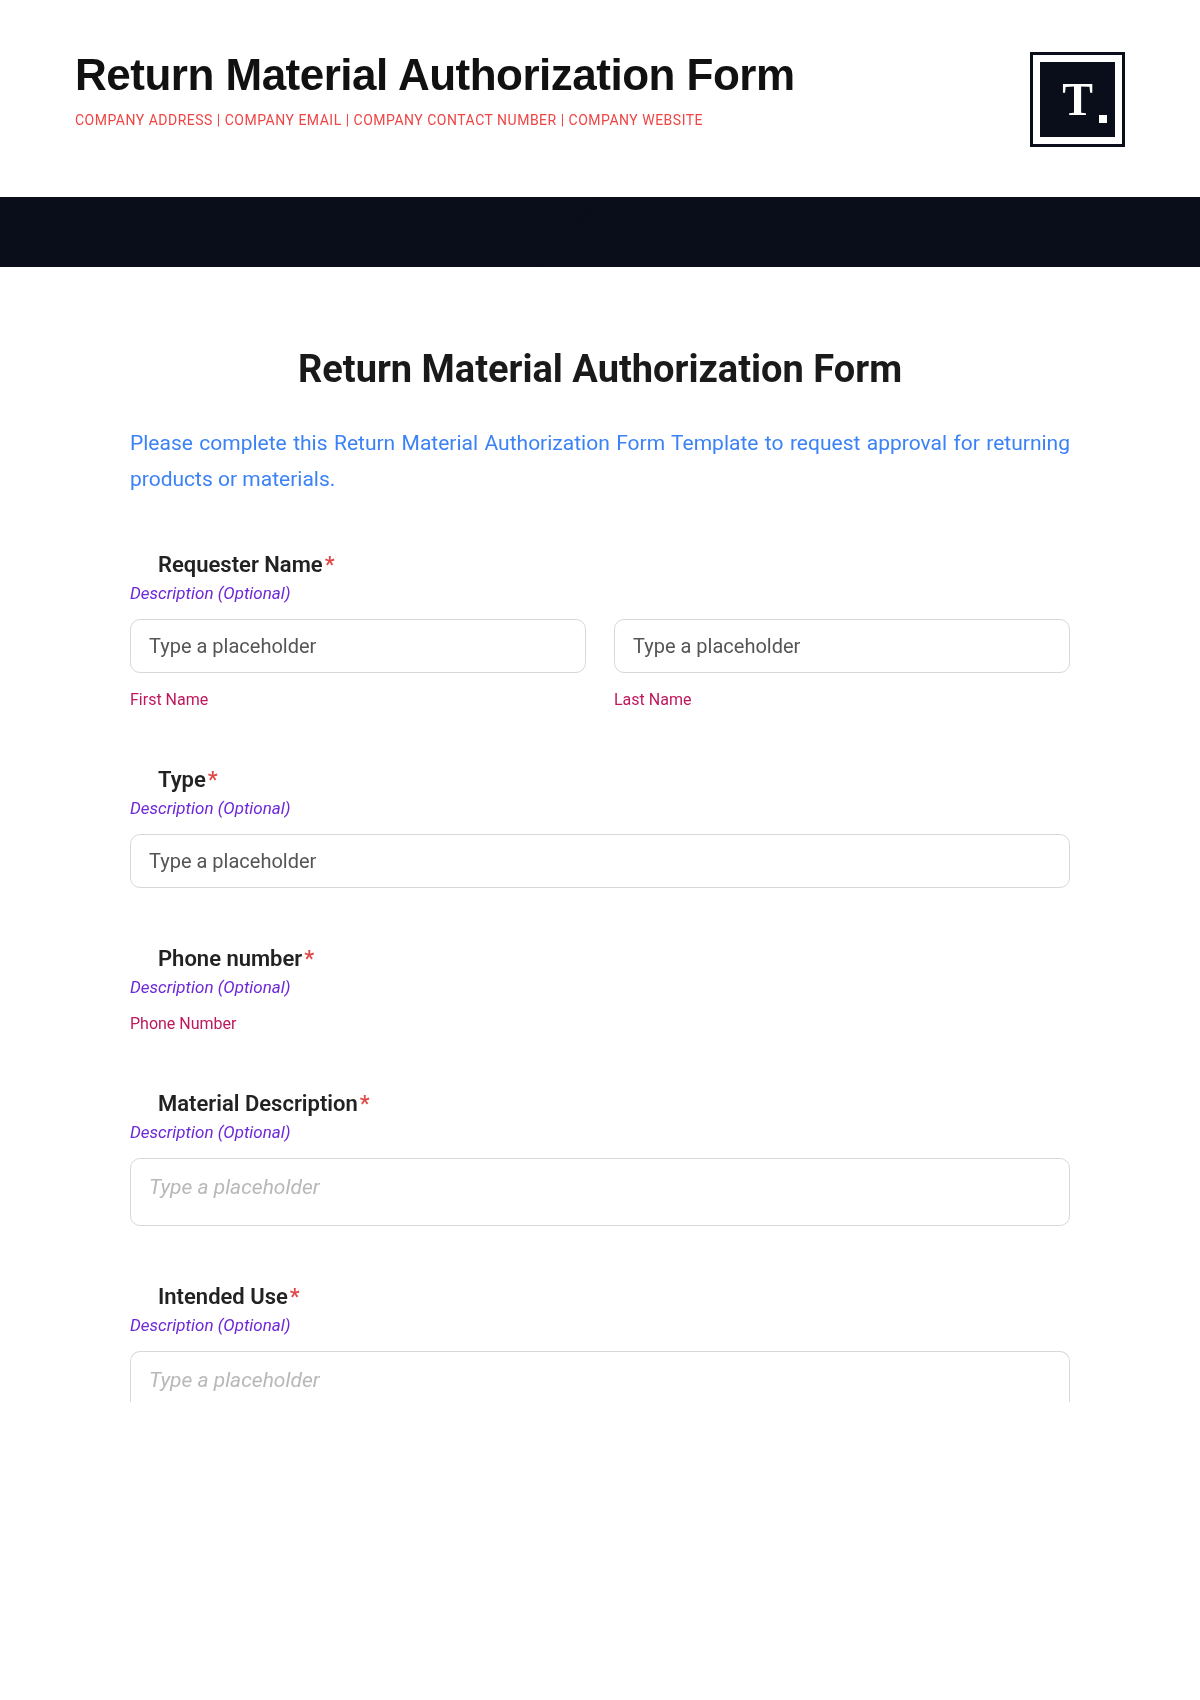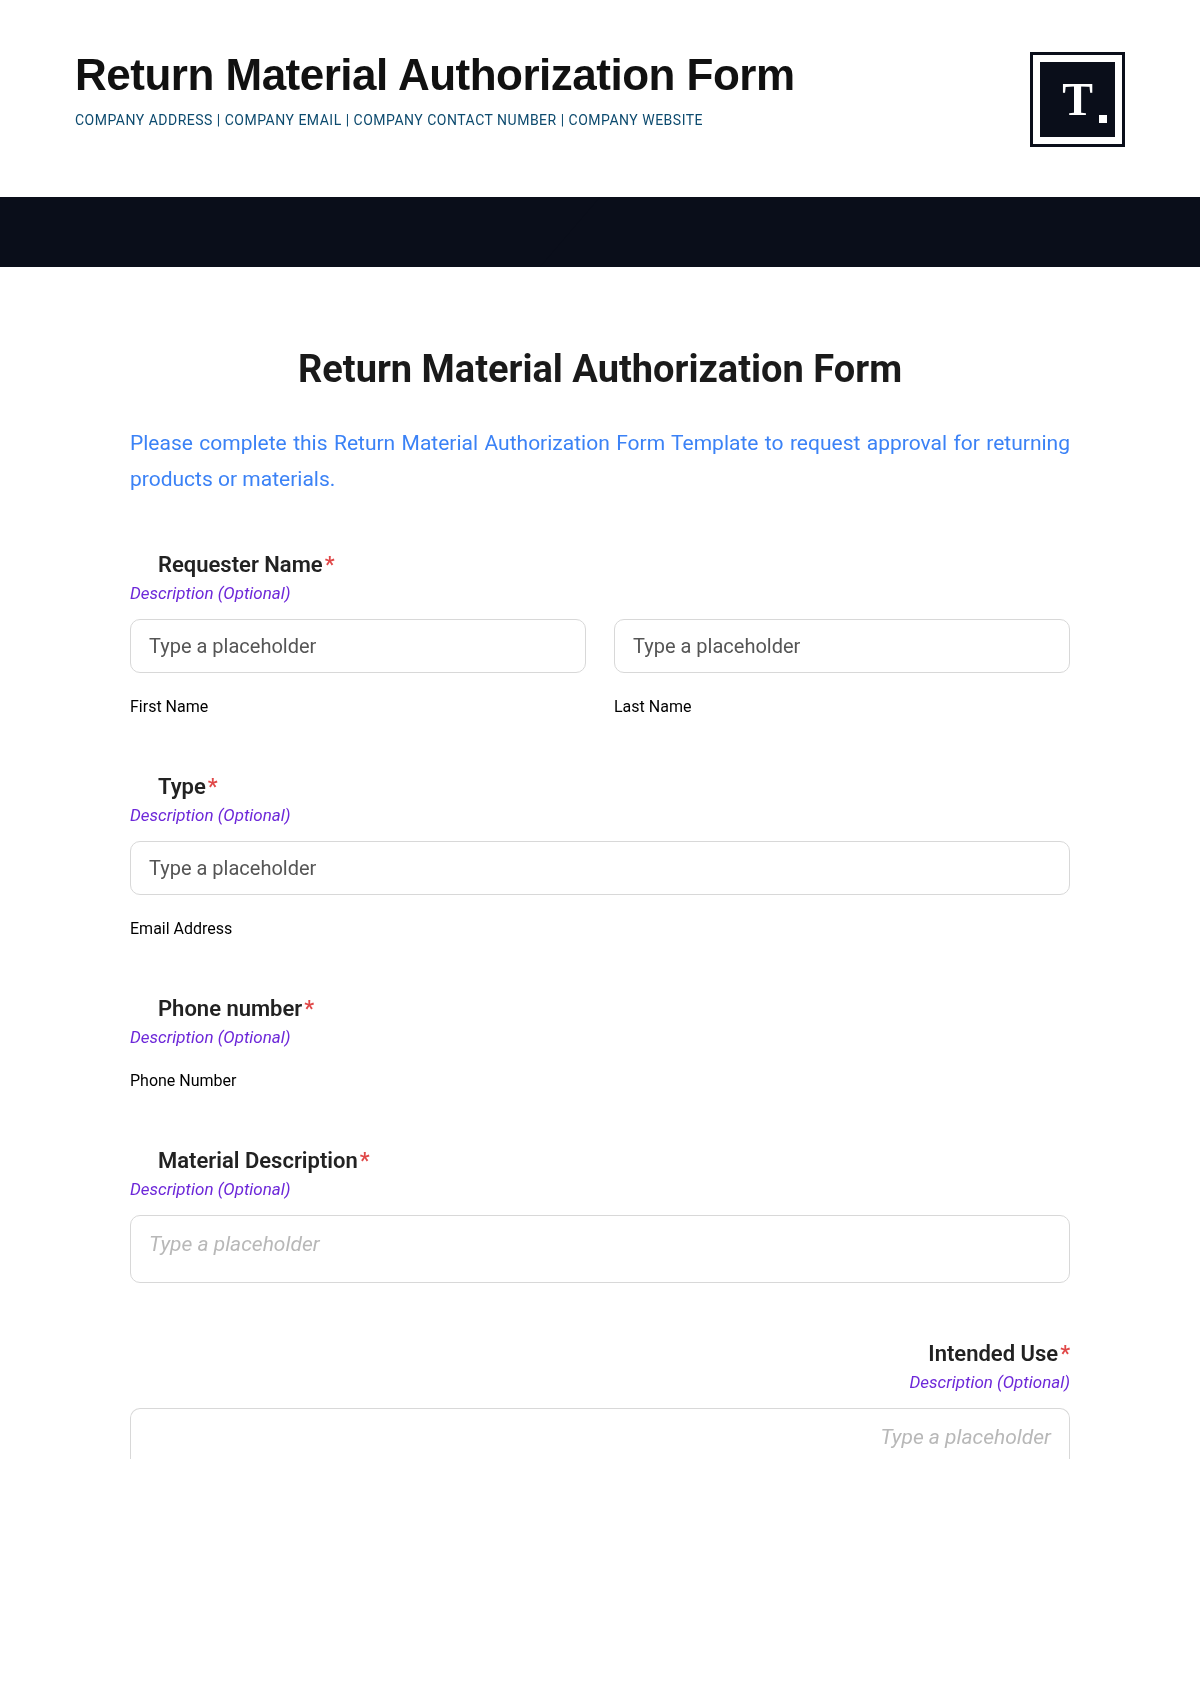--- a/index.html
+++ b/index.html
@@ -20,21 +20,21 @@
       font-size: 44px;
       font-weight: 600;
       letter-spacing: -0.5px;
       color: #111;
       font-family: 'Segoe UI', Arial, sans-serif;
     }
     .header-sub {
       margin-top: 12px;
       font-size: 14px;
       letter-spacing: 0.5px;
-      color: #0c4a6e;
+      color: #ef4444;
     }
     .logo-box {
       width: 95px;
       height: 95px;
       border: 3px solid #0a0e1a;
       display: flex;
       align-items: center;
       justify-content: center;
       margin-top: 2px;
     }
@@ -127,22 +127,22 @@
       padding: 14px 18px;
       font-size: 20px;
       color: #333;
       font-family: inherit;
       background: #fff;
       outline: none;
     }
     .text-input::placeholder { color: #555; }
     .sub-label {
       font-size: 16px;
-      color: #000000;
-      margin-top: 24px;
+      color: #be185d;
+      margin-top: 17px;
     }
     .textarea-look {
       width: 100%;
       border: 1px solid #d8d8d8;
       border-radius: 10px;
       padding: 16px 18px 26px 18px;
       font-size: 21px;
       color: #b8b8b8;
       font-style: italic;
       background: #fff;
@@ -201,40 +201,39 @@
       </div>
     </div>
   </div>
 
   <div class="field-group">
     <div class="field-label">
       <span>Type</span><span class="req">*</span>
     </div>
     <div class="field-desc">Description (Optional)</div>
     <input type="text" class="text-input" placeholder="Type a placeholder" style="">
-    <div class="sub-label">Email Address</div>
   </div>
 
   <div class="field-group">
     <div class="field-label">
       <span>Phone number</span><span class="req">*</span>
     </div>
     <div class="field-desc">Description (Optional)</div>
     <div class="sub-label">Phone Number</div>
   </div>
 
   <div class="field-group">
     <div class="field-label">
       <span>Material Description</span><span class="req">*</span>
     </div>
     <div class="field-desc">Description (Optional)</div>
     <div class="textarea-look">Type a placeholder</div>
   </div>
 
-  <div class="field-group" style="margin-bottom:0;text-align:right;">
+  <div class="field-group" style="margin-bottom:0;">
     <div class="field-label">
       <span>Intended Use</span><span class="req">*</span>
     </div>
     <div class="field-desc">Description (Optional)</div>
     <div class="textarea-cut">Type a placeholder</div>
   </div>
 
 </div>
 
 </body></html>

